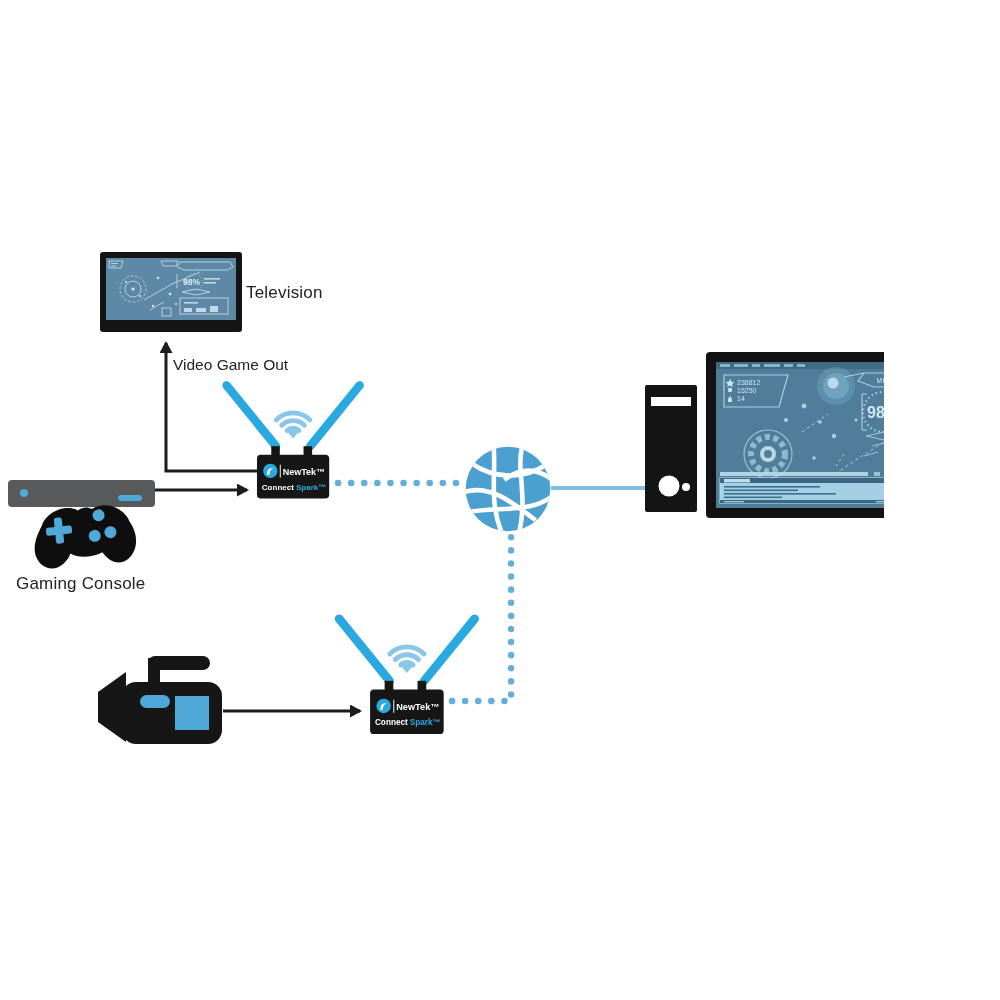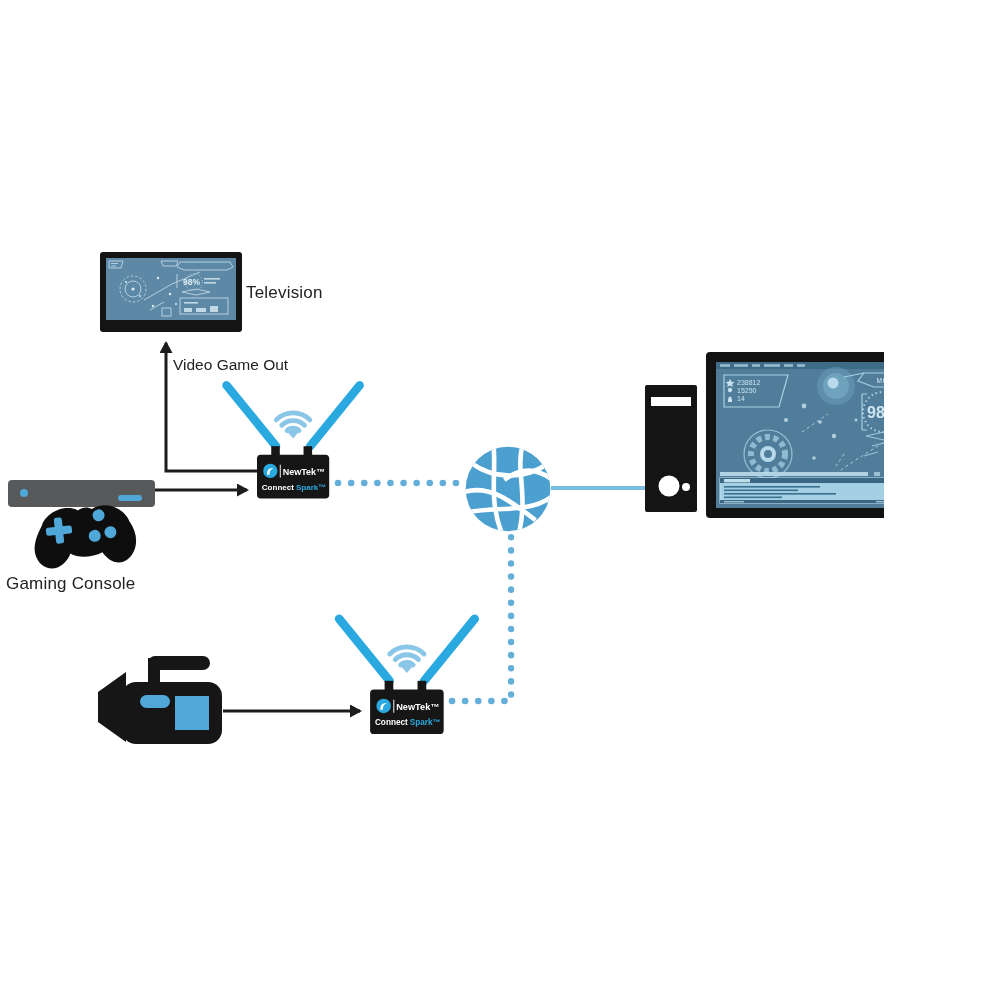--- a/index.html
+++ b/index.html
@@ -91,21 +91,21 @@
         <rect x="22" y="24" width="26" height="8" rx="2.5"></rect>
         <rect x="31" y="15" width="8" height="26" rx="2.5"></rect>
       </g>
       <g fill="#4FA8D8">
         <circle cx="76" cy="17" r="6"></circle>
         <circle cx="70" cy="37" r="6"></circle>
         <circle cx="86" cy="35" r="6"></circle>
       </g>
     </g>
   </svg>
-  <div class="label label-lg" style="left:6px;top:574px;">Gaming Console</div>
+  <div class="label label-lg" style="left:16px;top:574px;">Gaming Console</div>
 
   <svg class="abs" style="left:200px;top:374px;" width="209" height="133" viewBox="0 0 220 140">
     <g stroke="#29A9E0" stroke-width="9" stroke-linecap="round">
       <line x1="80" y1="76" x2="28" y2="12"></line>
       <line x1="116" y1="76" x2="168" y2="12"></line>
     </g>
     <g stroke="#8AC6E8" stroke-width="5" fill="none" stroke-linecap="round">
       <path d="M91.6,59.6 A9,9 0 0 1 104.4,59.6"></path>
       <path d="M86,54 A17,17 0 0 1 110,54"></path>
       <path d="M80.3,48.3 A25,25 0 0 1 115.7,48.3"></path>

